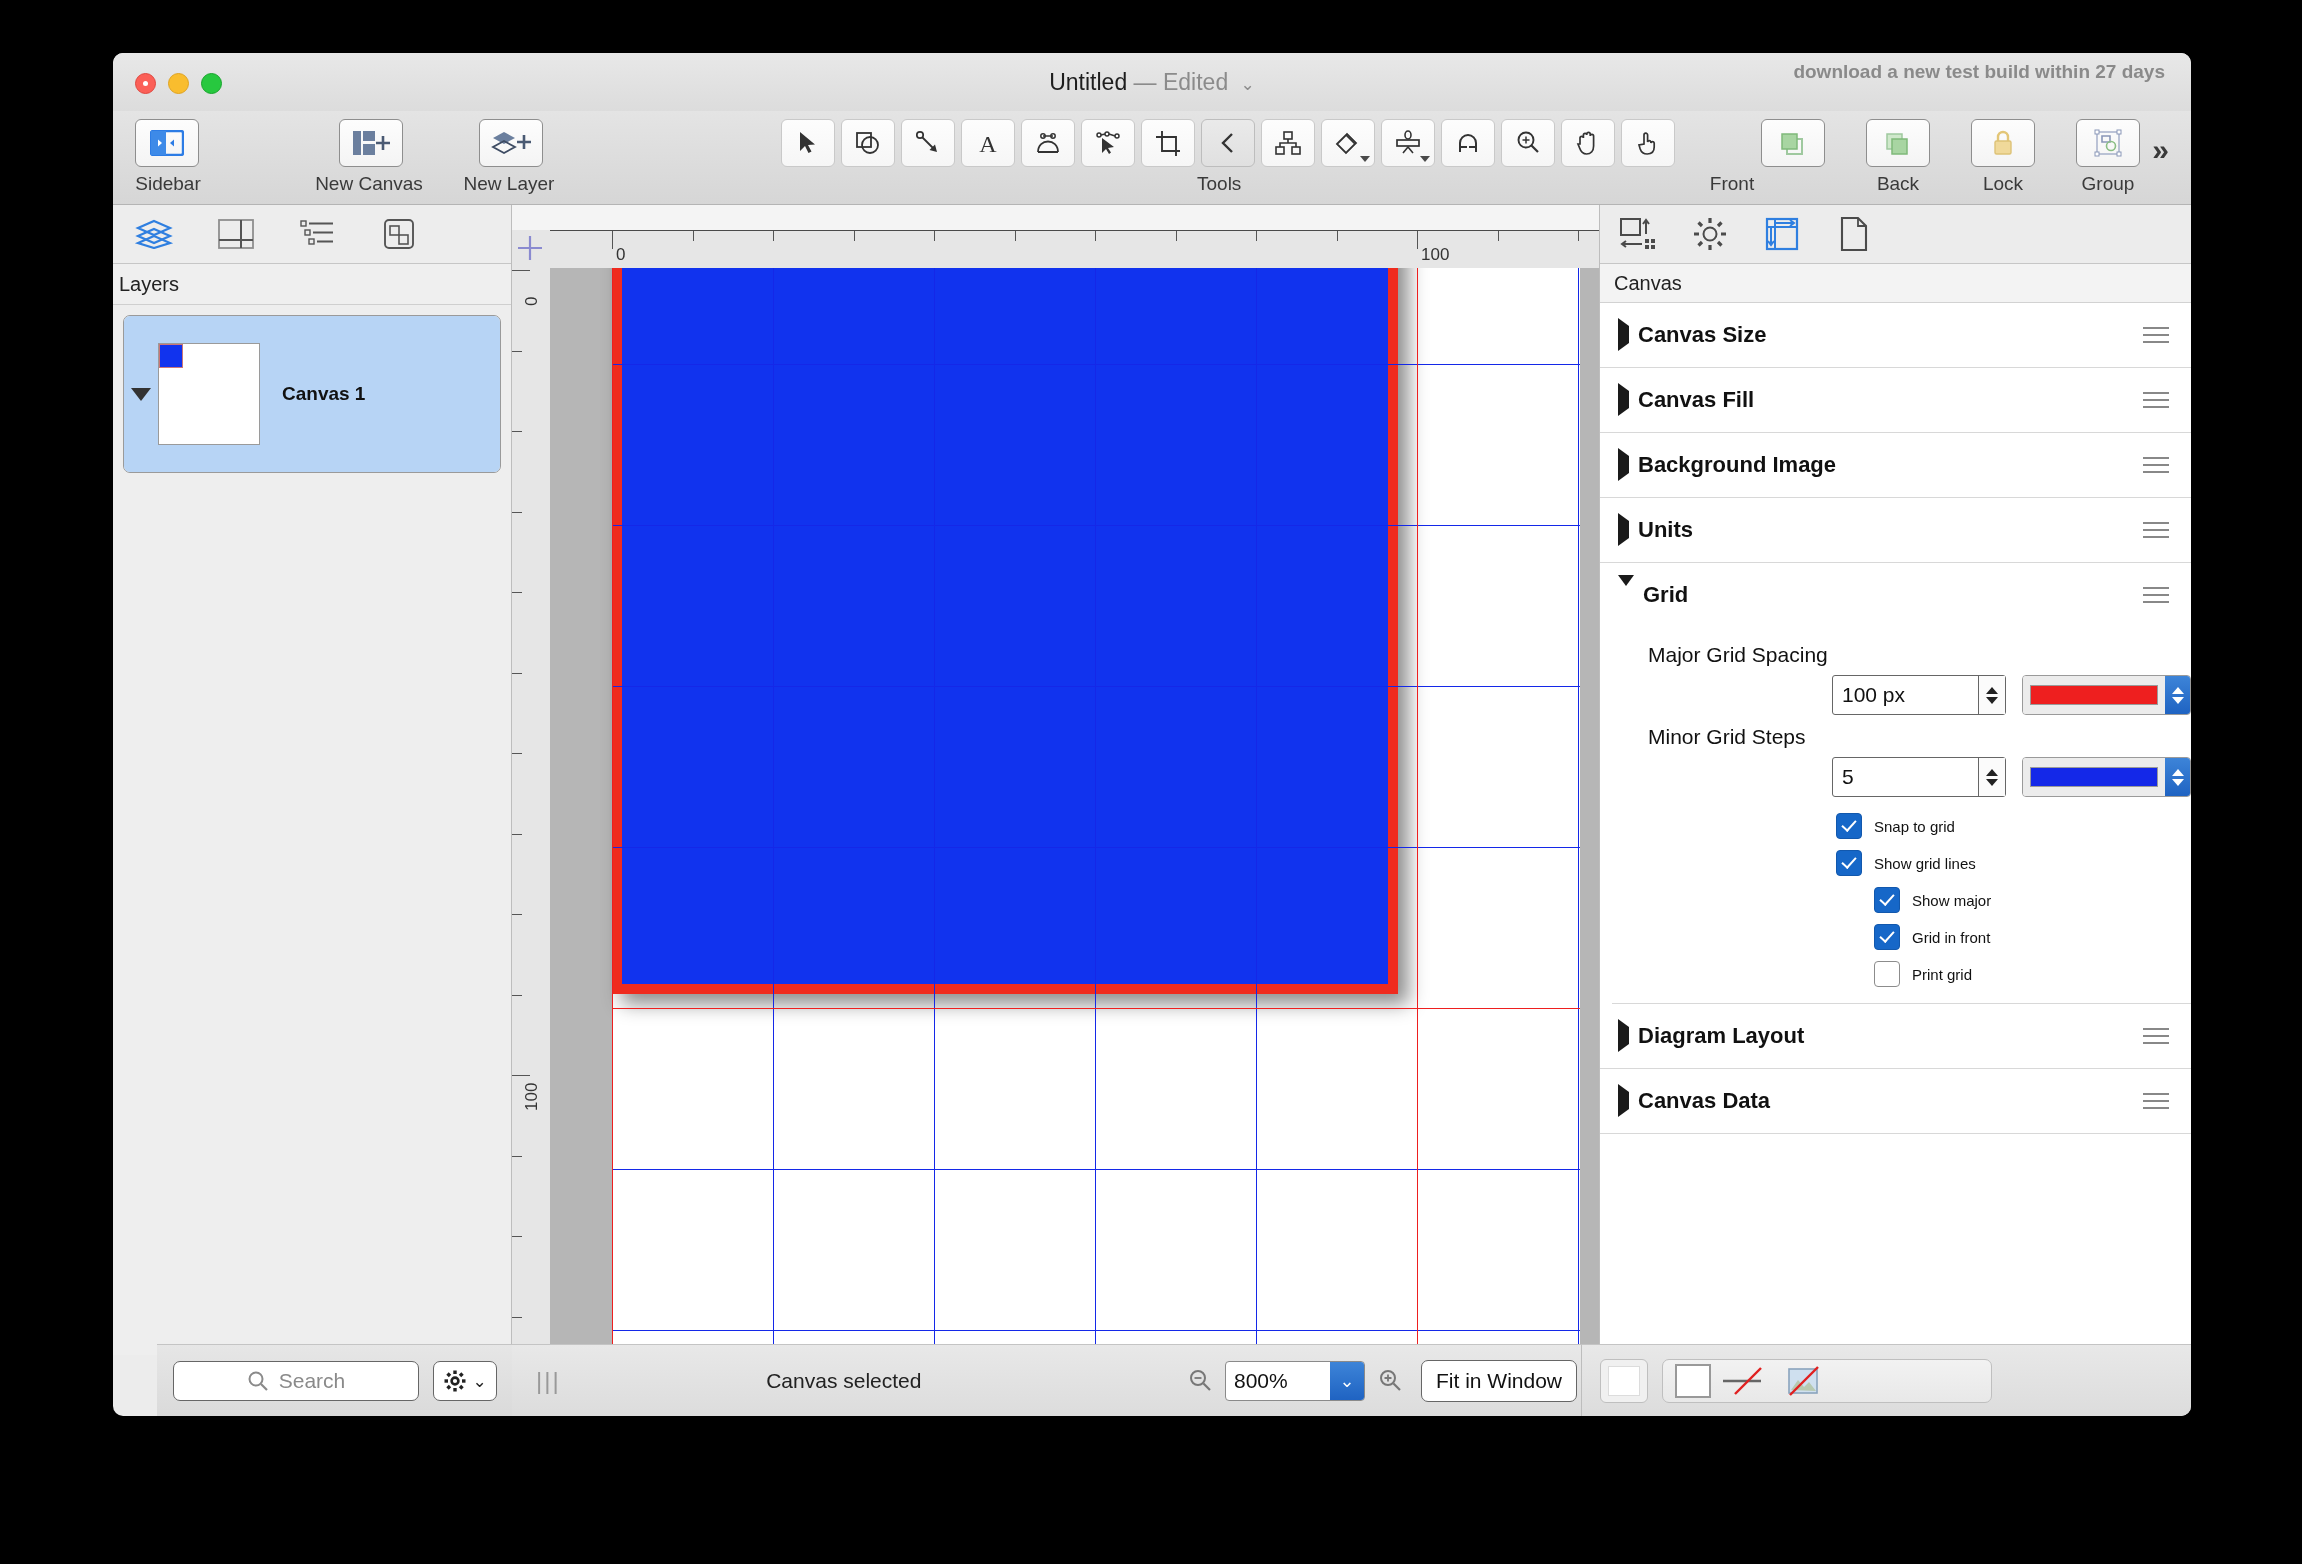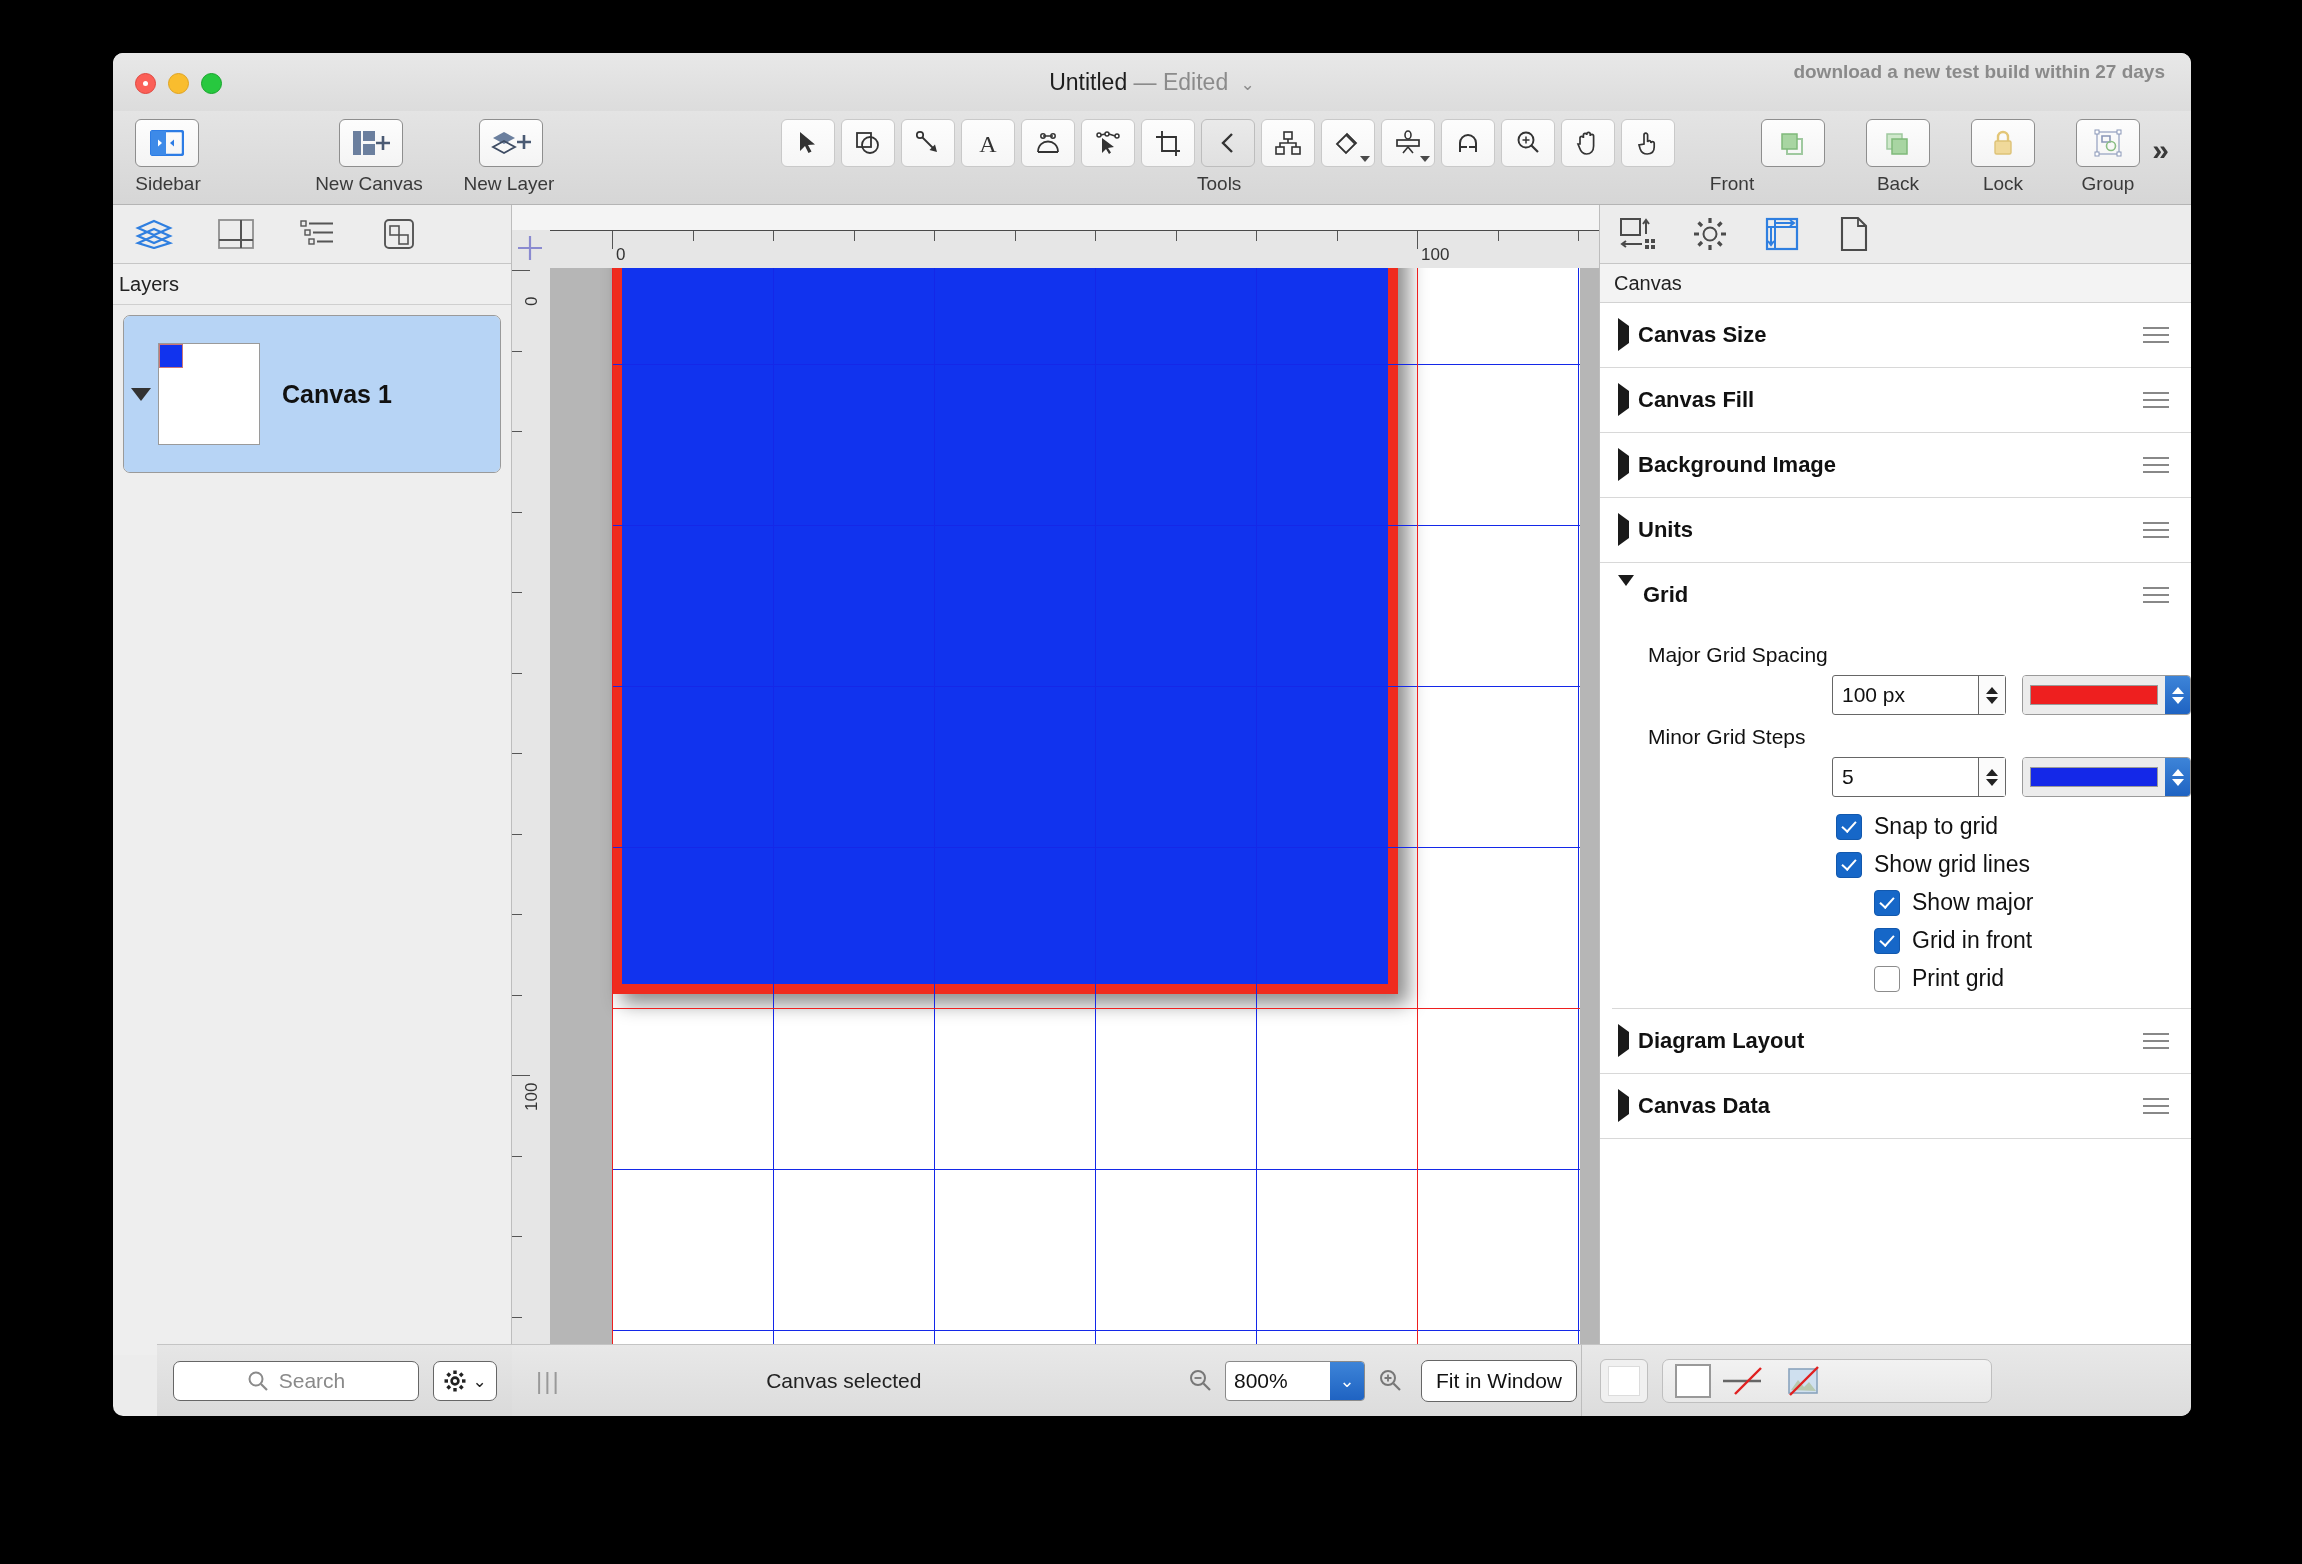--- a/index.html
+++ b/index.html
@@ -40,21 +40,21 @@
   .sbtab{width:42px;height:38px;display:flex;align-items:center;justify-content:center;}
   .sbhead{height:40px;background:#efefef;border-bottom:1px solid #cfcfcf;display:flex;align-items:center;padding-left:6px;}
   .sbhead span{font-size:20px;color:#222;}
   .layerlist{margin:10px;border:1px solid #9a9a9a;border-radius:7px;overflow:hidden;background:#f2f2f2;}
   .canvasrow{background:#b7d4f5;display:flex;align-items:center;height:140px;padding:8px 0;}
   .disc{width:34px;display:flex;align-items:center;justify-content:center;}
   .tri-d{width:0;height:0;border-left:10px solid transparent;border-right:10px solid transparent;border-top:13px solid #333;}
   .tri-r{width:0;height:0;border-top:9px solid transparent;border-bottom:9px solid transparent;border-left:13px solid #444;}
   .thumbBig{width:100px;height:100px;background:#fff;border:1px solid #9a9a9a;position:relative;}
   .thumbBig:after{content:"";position:absolute;left:0;top:0;width:22px;height:22px;background:#1133ee;border:1px solid #c77;}
-  .canvasname{font-size:25px;font-weight:bold;color:#111;margin-left:22px;}
+  .canvasname{font-size:19px;font-weight:bold;color:#111;margin-left:22px;}
   .layerrow{display:flex;align-items:center;height:62px;background:#f1f1f1;border-top:1px solid #d7d7d7;padding:0 10px;gap:12px;}
   .thumbSm{width:48px;height:48px;background:#f6f6f6;border:1px solid #a7a7a7;position:relative;}
   .thumbSm:after{content:"";position:absolute;left:0;top:0;width:11px;height:11px;background:#1133ee;}
   .layername{font-size:23px;color:#222;margin-left:10px;flex:1;}
 
   
   .canvasarea{position:absolute;left:399px;top:0;right:592px;height:100%;background:#f4f4f4;overflow:hidden;}
   .ruler-corner{position:absolute;left:0;top:25px;width:38px;height:38px;background:#e6e6e6;border-right:1px solid #9a9a9a;border-bottom:1px solid #4a4a4a;}
   .ruler-h{position:absolute;left:38px;top:25px;right:0;height:38px;background:#e6e6e6;border-bottom:1px solid #4a4a4a;border-top:1px solid #4a4a4a;overflow:hidden;}
   .ruler-v{position:absolute;left:0;top:63px;bottom:0;width:38px;background:#e6e6e6;border-right:1px solid #9a9a9a;overflow:hidden;}
@@ -93,21 +93,21 @@
   .colorwell{display:flex;align-items:stretch;height:38px;border-radius:4px;overflow:hidden;border:1px solid #9a9a9a;}
   .cw-inner{width:148px;background:#ececec;display:flex;align-items:center;justify-content:center;}
   .cw-bar{width:126px;height:18px;border:1px solid #9a9a9a;}
   .cw-arrows{width:26px;background:linear-gradient(#3d84d8,#1f63c2);display:flex;flex-direction:column;align-items:center;justify-content:center;}
   .ua-w{width:0;height:0;border-left:6px solid transparent;border-right:6px solid transparent;border-bottom:7px solid #fff;margin-bottom:3px;}
   .da-w{width:0;height:0;border-left:6px solid transparent;border-right:6px solid transparent;border-top:7px solid #fff;}
   .cbrow{display:flex;align-items:center;gap:12px;margin-top:11px;}
   .cbox{width:24px;height:24px;border-radius:4px;border:1.5px solid #8c8c8c;background:#fff;position:relative;flex:none;}
   .cbox.on{background:#1667c8;border-color:#1258ad;}
   .cbox.on:after{content:"";position:absolute;left:8px;top:3px;width:6px;height:12px;border:solid #fff;border-width:0 2.6px 2.6px 0;transform:rotate(42deg);}
-  .cblabel{font-size:23px;color:#111;}
+  .cblabel{font-size:15px;color:#111;}
 
   
   .bottom{position:absolute;left:0;right:0;bottom:0;height:72px;}
   .bl{position:absolute;left:0;top:0;width:398px;height:100%;background:linear-gradient(#e6e6e6,#dadada);border-right:1px solid #bdbdbd;border-top:1px solid #c4c4c4;display:flex;align-items:center;gap:14px;padding-left:16px;margin-left:44px;}
   .searchbox{width:244px;height:38px;border:1.5px solid #666;border-radius:7px;background:#fff;display:flex;align-items:center;justify-content:center;gap:10px;}
   .searchbox span{font-size:21px;color:#8a8a8a;}
   .gearbtn{width:62px;height:38px;border:1.5px solid #666;border-radius:7px;background:#fff;display:flex;align-items:center;justify-content:center;gap:5px;}
   .bc{position:absolute;left:399px;right:592px;top:0;height:100%;background:linear-gradient(#e8e8e8,#dcdcdc);border-top:1px solid #c4c4c4;display:flex;align-items:center;}
   .grip{margin-left:24px;color:#999;font-size:24px;letter-spacing:2px;}
   .statustxt{flex:1;text-align:center;font-size:21px;color:#222;margin-left:-60px;}

